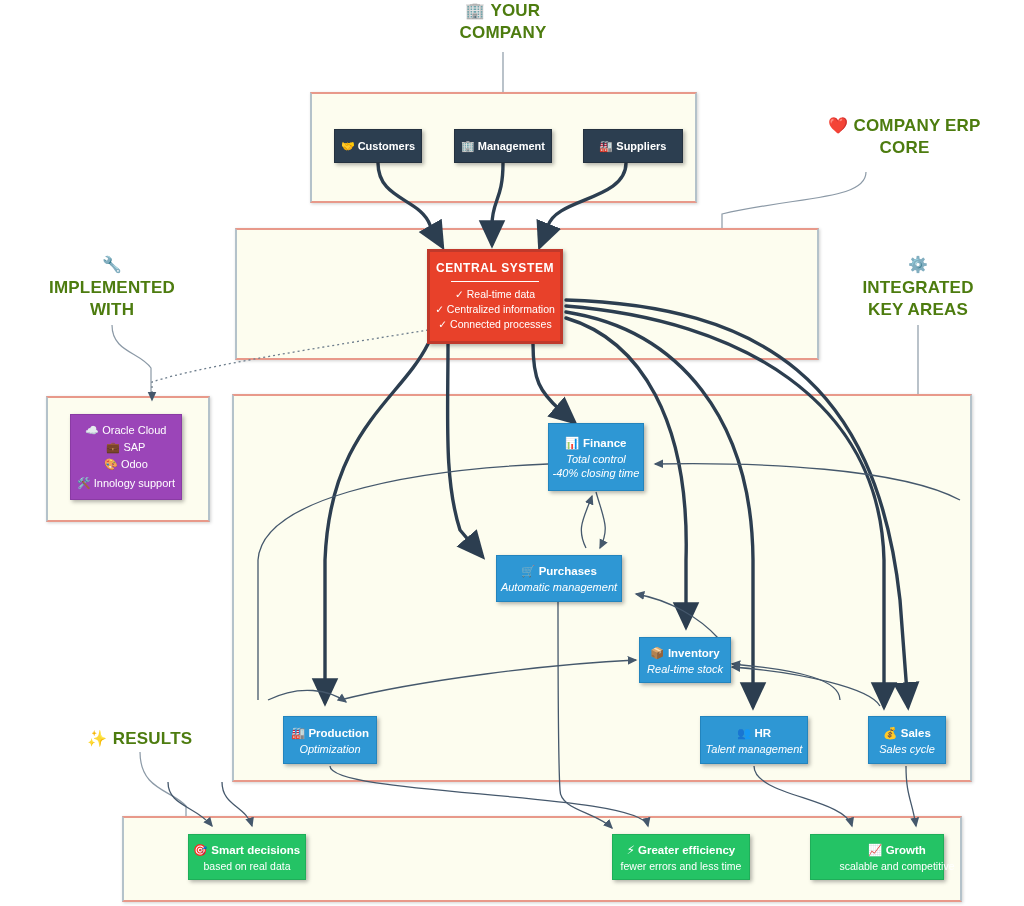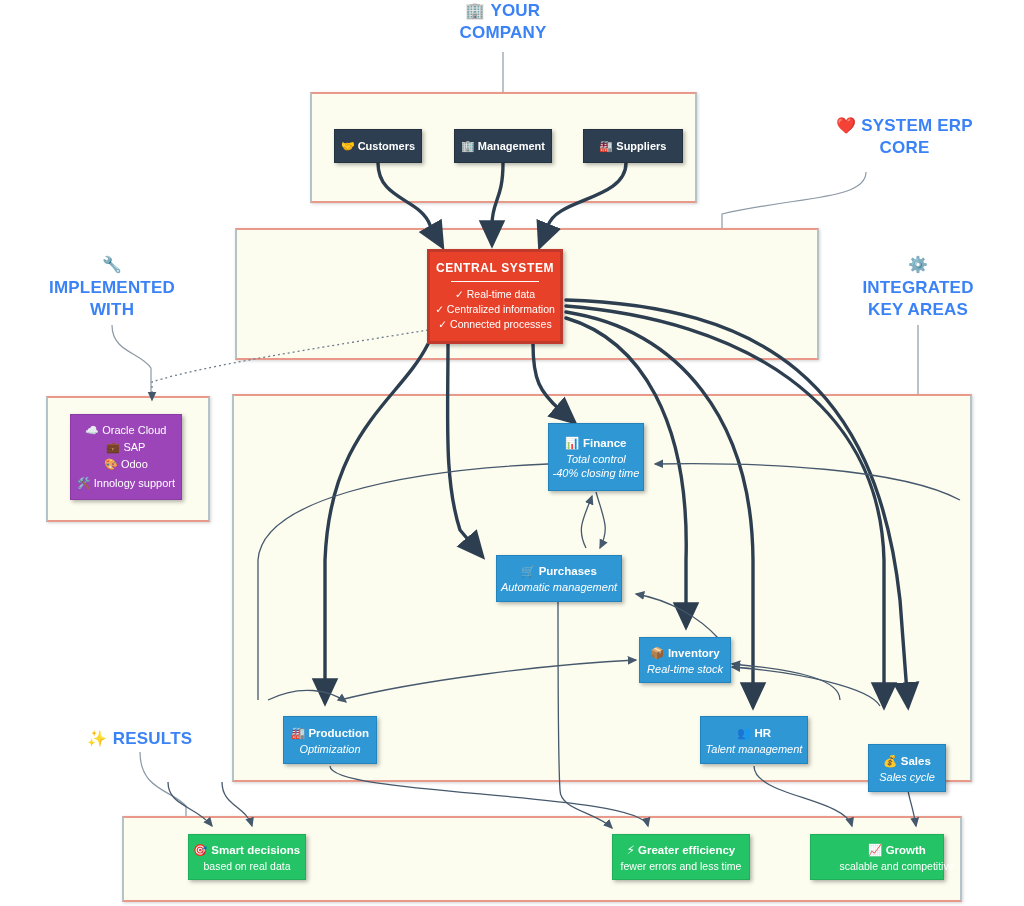--- a/index.html
+++ b/index.html
@@ -10,21 +10,21 @@
   svg.layer{position:absolute;left:0;top:0;width:1024px;height:906px;pointer-events:none;}
 
   
   .panel{position:absolute;background:#fdfdef;
          border-top:2px solid #e8998a;border-bottom:2px solid #e8998a;
          border-left:2px solid #b4c2ca;border-right:2px solid #b4c2ca;
          box-shadow:1px 1px 3px rgba(0,0,0,.18);}
   .panel.tools{border-top:2px solid #e8998a;border-bottom:2px solid #e8998a;}
 
   
-  .seclabel{position:absolute;text-align:center;color:#3b82f6;
+  .seclabel{position:absolute;text-align:center;color:#4d7c0f;
             font-size:17px;font-weight:bold;line-height:1.28;letter-spacing:.2px;}
   .seclabel .emo{font-size:16px;}
 
   
   .node{position:absolute;box-sizing:border-box;color:#fff;text-align:right;
         box-shadow:2px 2px 4px rgba(0,0,0,.30);display:flex;flex-direction:column;
         align-items:center;justify-content:center;}
   .node .ttl{font-weight:bold;white-space:nowrap;}
   .node .sub{white-space:nowrap;}
 
@@ -150,21 +150,21 @@
   </svg>
 
   <div class="seclabel" style="left:403px;top:0px;width:200px;">
     <span class="emo">🏢</span>
     <span>YOUR</span><br>
     <span>COMPANY</span>
   </div>
 
   <div class="seclabel" style="left:792px;top:115px;width:225px;">
     <span class="emo">❤️</span>
-    <span>SYSTEM ERP</span><br>
+    <span>COMPANY ERP</span><br>
     <span>CORE</span>
   </div>
 
   <div class="seclabel" style="left:12px;top:255px;width:200px;">
     <span class="emo" style="display:block;margin-bottom:2px;">🔧</span>
     <span>IMPLEMENTED</span><br>
     <span>WITH</span>
   </div>
 
   <div class="seclabel" style="left:818px;top:255px;width:200px;">
@@ -241,21 +241,21 @@
       <span>Production</span></div>
     <div class="sub">Optimization</div>
   </div>
 
   <div class="node n-blue" style="left:700px;top:716px;width:108px;height:48px;">
     <div class="ttl"><span class="emo">👥</span>
       <span>HR</span></div>
     <div class="sub">Talent management</div>
   </div>
 
-  <div class="node n-blue" style="left:868px;top:716px;width:78px;height:48px;margin-top:28px;">
+  <div class="node n-blue" style="left:868px;top:716px;width:78px;height:48px;">
     <div class="ttl"><span class="emo">💰</span>
       <span>Sales</span></div>
     <div class="sub">Sales cycle</div>
   </div>
 
   <div class="node n-green" style="left:188px;top:834px;width:118px;height:46px;">
     <div class="ttl"><span class="emo">🎯</span>
       <span>Smart decisions</span></div>
     <div class="sub">based on real data</div>
   </div>

